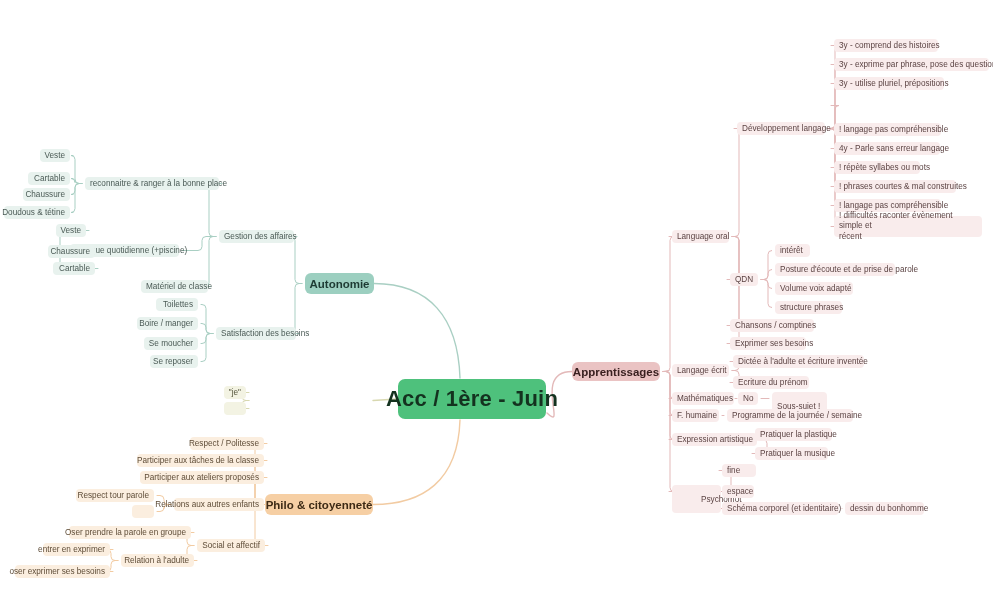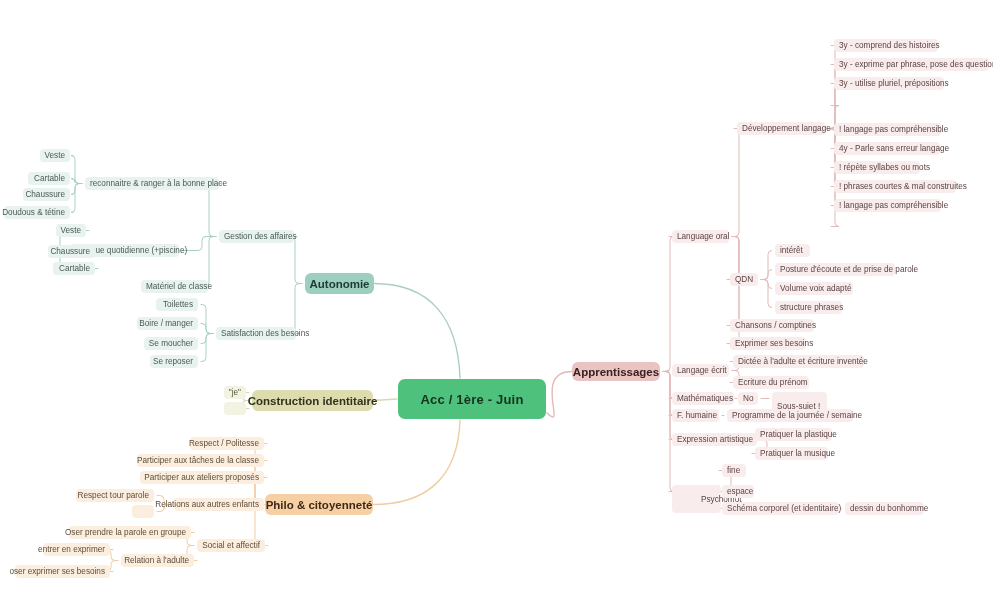--- a/index.html
+++ b/index.html
@@ -28,21 +28,21 @@
     box-sizing: border-box;
     display: flex;
     align-items: center;
     white-space: pre;
     border-radius: 5px;
   }
   
   .n-root {
     background: #4ec17c;
     color: #14321f;
-    font-size: 13px;
+    font-size: 22px;
     font-weight: bold;
     border-radius: 7px;
     justify-content: center;
     letter-spacing: 0.2px;
   }
   
   .n-main {
     font-size: 11.5px;
     font-weight: bold;
     justify-content: center;
@@ -135,21 +135,20 @@
       <path d="M722 415.5 L724 415.5" fill="none" stroke="#e3b9b9" stroke-width="1" stroke-linecap="round"></path>
       <path d="M760 439.5 L763 439.5 Q767 439.5 767 435.5 L767 438.5 Q767 434.5 771 434.5 L752 434.5" fill="none" stroke="#e3b9b9" stroke-width="1" stroke-linecap="round"></path>
       <path d="M760 439.5 L763 439.5 Q767 439.5 767 443.5 L767 449.5 Q767 453.5 771 453.5 L752 453.5" fill="none" stroke="#e3b9b9" stroke-width="1" stroke-linecap="round"></path>
       <path d="M724 491.5 L727 491.5 Q731 491.5 731 487.5 L731 474.5 Q731 470.5 735 470.5 L719 470.5" fill="none" stroke="#e3b9b9" stroke-width="1" stroke-linecap="round"></path>
       <path d="M724 491.5 L719 491.5" fill="none" stroke="#e3b9b9" stroke-width="1" stroke-linecap="round"></path>
       <path d="M724 491.5 L727 491.5 Q731 491.5 731 495.5 L731 504.5 Q731 508.5 735 508.5 L719 508.5" fill="none" stroke="#e3b9b9" stroke-width="1" stroke-linecap="round"></path>
       <path d="M842 508.5 L842 508.5" fill="none" stroke="#e3b9b9" stroke-width="1" stroke-linecap="round"></path>
     </svg>
 <div class="node n-root" style="left: 398px; top: 379px; width: 148px; height: 40px;">Acc / 1ère - Juin</div>
     <div class="node n-main m-green" style="left: 305px; top: 273px; width: 69px; height: 21px;">Autonomie</div>
-    <div class="node n-main m-olive" style="left: 252px; top: 390px; width: 121px; height: 21px;">Construction identitaire</div>
     <div class="node n-main m-orange" style="left: 265px; top: 494px; width: 108px; height: 21px;">Philo &amp; citoyenneté</div>
     <div class="node n-main m-pink" style="left: 572px; top: 362px; width: 88px; height: 19px;">Apprentissages</div>
     <div class="node n-sub s-green t-left" style="left: 219px; top: 230px; width: 75px; height: 13px;">Gestion des affaires</div>
     <div class="node n-sub s-green t-left" style="left: 85px; top: 177px; width: 134px; height: 13px;">reconnaitre &amp; ranger à la bonne place</div>
     <div class="node n-sub s-green t-right" style="left: 40px; top: 149px; width: 30px; height: 13px;">Veste</div>
     <div class="node n-sub s-green t-right" style="left: 28px; top: 172px; width: 42px; height: 13px;">Cartable</div>
     <div class="node n-sub s-green t-right" style="left: 23px; top: 188px; width: 47px; height: 13px;">Chaussure</div>
     <div class="node n-sub s-green t-right" style="left: 4px; top: 206px; width: 66px; height: 13px;">Doudous &amp; tétine</div>
     <div class="node n-sub s-green t-left" style="left: 70px; top: 244px; width: 109px; height: 13px;">pratique quotidienne (+piscine)</div>
     <div class="node n-sub s-green t-right" style="left: 56px; top: 224px; width: 30px; height: 13px;">Veste</div>
@@ -177,36 +176,38 @@
     <div class="node n-sub s-pink t-left" style="left: 672px; top: 230px; width: 57px; height: 13px;">Language oral</div>
     <div class="node n-sub s-pink t-left" style="left: 737px; top: 122px; width: 88px; height: 13px;">Développement langage</div>
     <div class="node n-sub s-pink t-left" style="left: 834px; top: 39px; width: 104px; height: 13px;">3y - comprend des histoires</div>
     <div class="node n-sub s-pink t-left" style="left: 834px; top: 58px; width: 155px; height: 13px;">3y - exprime par phrase, pose des questions</div>
     <div class="node n-sub s-pink t-left" style="left: 834px; top: 77px; width: 110px; height: 13px;">3y - utilise pluriel, prépositions</div>
     <div class="node n-sub s-pink t-left" style="left: 834px; top: 123px; width: 107px; height: 13px;">! langage pas compréhensible</div>
     <div class="node n-sub s-pink t-left" style="left: 834px; top: 142px; width: 106px; height: 13px;">4y - Parle sans erreur langage</div>
     <div class="node n-sub s-pink t-left" style="left: 834px; top: 161px; width: 86px; height: 13px;">! répète syllabes ou mots</div>
     <div class="node n-sub s-pink t-left" style="left: 834px; top: 180px; width: 122px; height: 13px;">! phrases courtes &amp; mal construites</div>
     <div class="node n-sub s-pink t-left" style="left: 834px; top: 199px; width: 107px; height: 13px;">! langage pas compréhensible</div>
+    <div class="node n-sub s-pink t-left" style="left: 834px; top: 216px; width: 148px; height: 21px; white-space: pre-line; line-height: 1.25; align-items: center;">! difficultés raconter évènement simple et
+récent</div>
     <div class="node n-sub s-pink t-left" style="left: 730px; top: 273px; width: 28px; height: 13px;">QDN</div>
     <div class="node n-sub s-pink t-left" style="left: 775px; top: 244px; width: 35px; height: 13px;">intérêt</div>
     <div class="node n-sub s-pink t-left" style="left: 775px; top: 263px; width: 120px; height: 13px;">Posture d'écoute et de prise de parole</div>
     <div class="node n-sub s-pink t-left" style="left: 775px; top: 282px; width: 78px; height: 13px;">Volume voix adapté</div>
     <div class="node n-sub s-pink t-left" style="left: 775px; top: 301px; width: 67px; height: 13px;">structure phrases</div>
     <div class="node n-sub s-pink t-left" style="left: 730px; top: 319px; width: 84px; height: 13px;">Chansons / comptines</div>
     <div class="node n-sub s-pink t-left" style="left: 730px; top: 337px; width: 76px; height: 13px;">Exprimer ses besoins</div>
     <div class="node n-sub s-pink t-left" style="left: 672px; top: 364px; width: 57px; height: 13px;">Langage écrit</div>
     <div class="node n-sub s-pink t-left" style="left: 733px; top: 355px; width: 131px; height: 13px;">Dictée à l'adulte et écriture inventée</div>
     <div class="node n-sub s-pink t-left" style="left: 733px; top: 376px; width: 76px; height: 13px;">Ecriture du prénom</div>
     <div class="node n-sub s-pink t-left" style="left: 672px; top: 392px; width: 62px; height: 13px;">Mathématiques</div>
     <div class="node n-sub s-pink t-left" style="left: 738px; top: 392px; width: 20px; height: 13px;">No</div>
     <div class="node n-sub s-pink t-left" style="left: 772px; top: 392px; width: 55px; height: 28px;">Sous-sujet !</div>
     <div class="node n-sub s-pink t-left" style="left: 672px; top: 409px; width: 47px; height: 13px;">F. humaine</div>
     <div class="node n-sub s-pink t-left" style="left: 727px; top: 409px; width: 126px; height: 13px;">Programme de la journée / semaine</div>
     <div class="node n-sub s-pink t-left" style="left: 672px; top: 433px; width: 85px; height: 13px;">Expression artistique</div>
     <div class="node n-sub s-pink t-left" style="left: 755px; top: 428px; width: 77px; height: 13px;">Pratiquer la plastique</div>
     <div class="node n-sub s-pink t-left" style="left: 755px; top: 447px; width: 73px; height: 13px;">Pratiquer la musique</div>
     <div class="node n-sub s-pink t-left" style="left: 672px; top: 485px; width: 49px; height: 28px; padding-left: 29px;">Psychomot</div>
-    <div class="node n-sub s-pink t-left" style="left: 722px; top: 464px; width: 24px; height: 13px;">fine</div>
+    <div class="node n-sub s-pink t-left" style="left: 722px; top: 464px; width: 34px; height: 13px;">fine</div>
     <div class="node n-sub s-pink t-left" style="left: 722px; top: 485px; width: 32px; height: 13px;">espace</div>
     <div class="node n-sub s-pink t-left" style="left: 722px; top: 502px; width: 117px; height: 13px;">Schéma corporel (et identitaire)</div>
     <div class="node n-sub s-pink t-left" style="left: 845px; top: 502px; width: 79px; height: 13px;">dessin du bonhomme</div>
   </div>
 
 </body></html>

